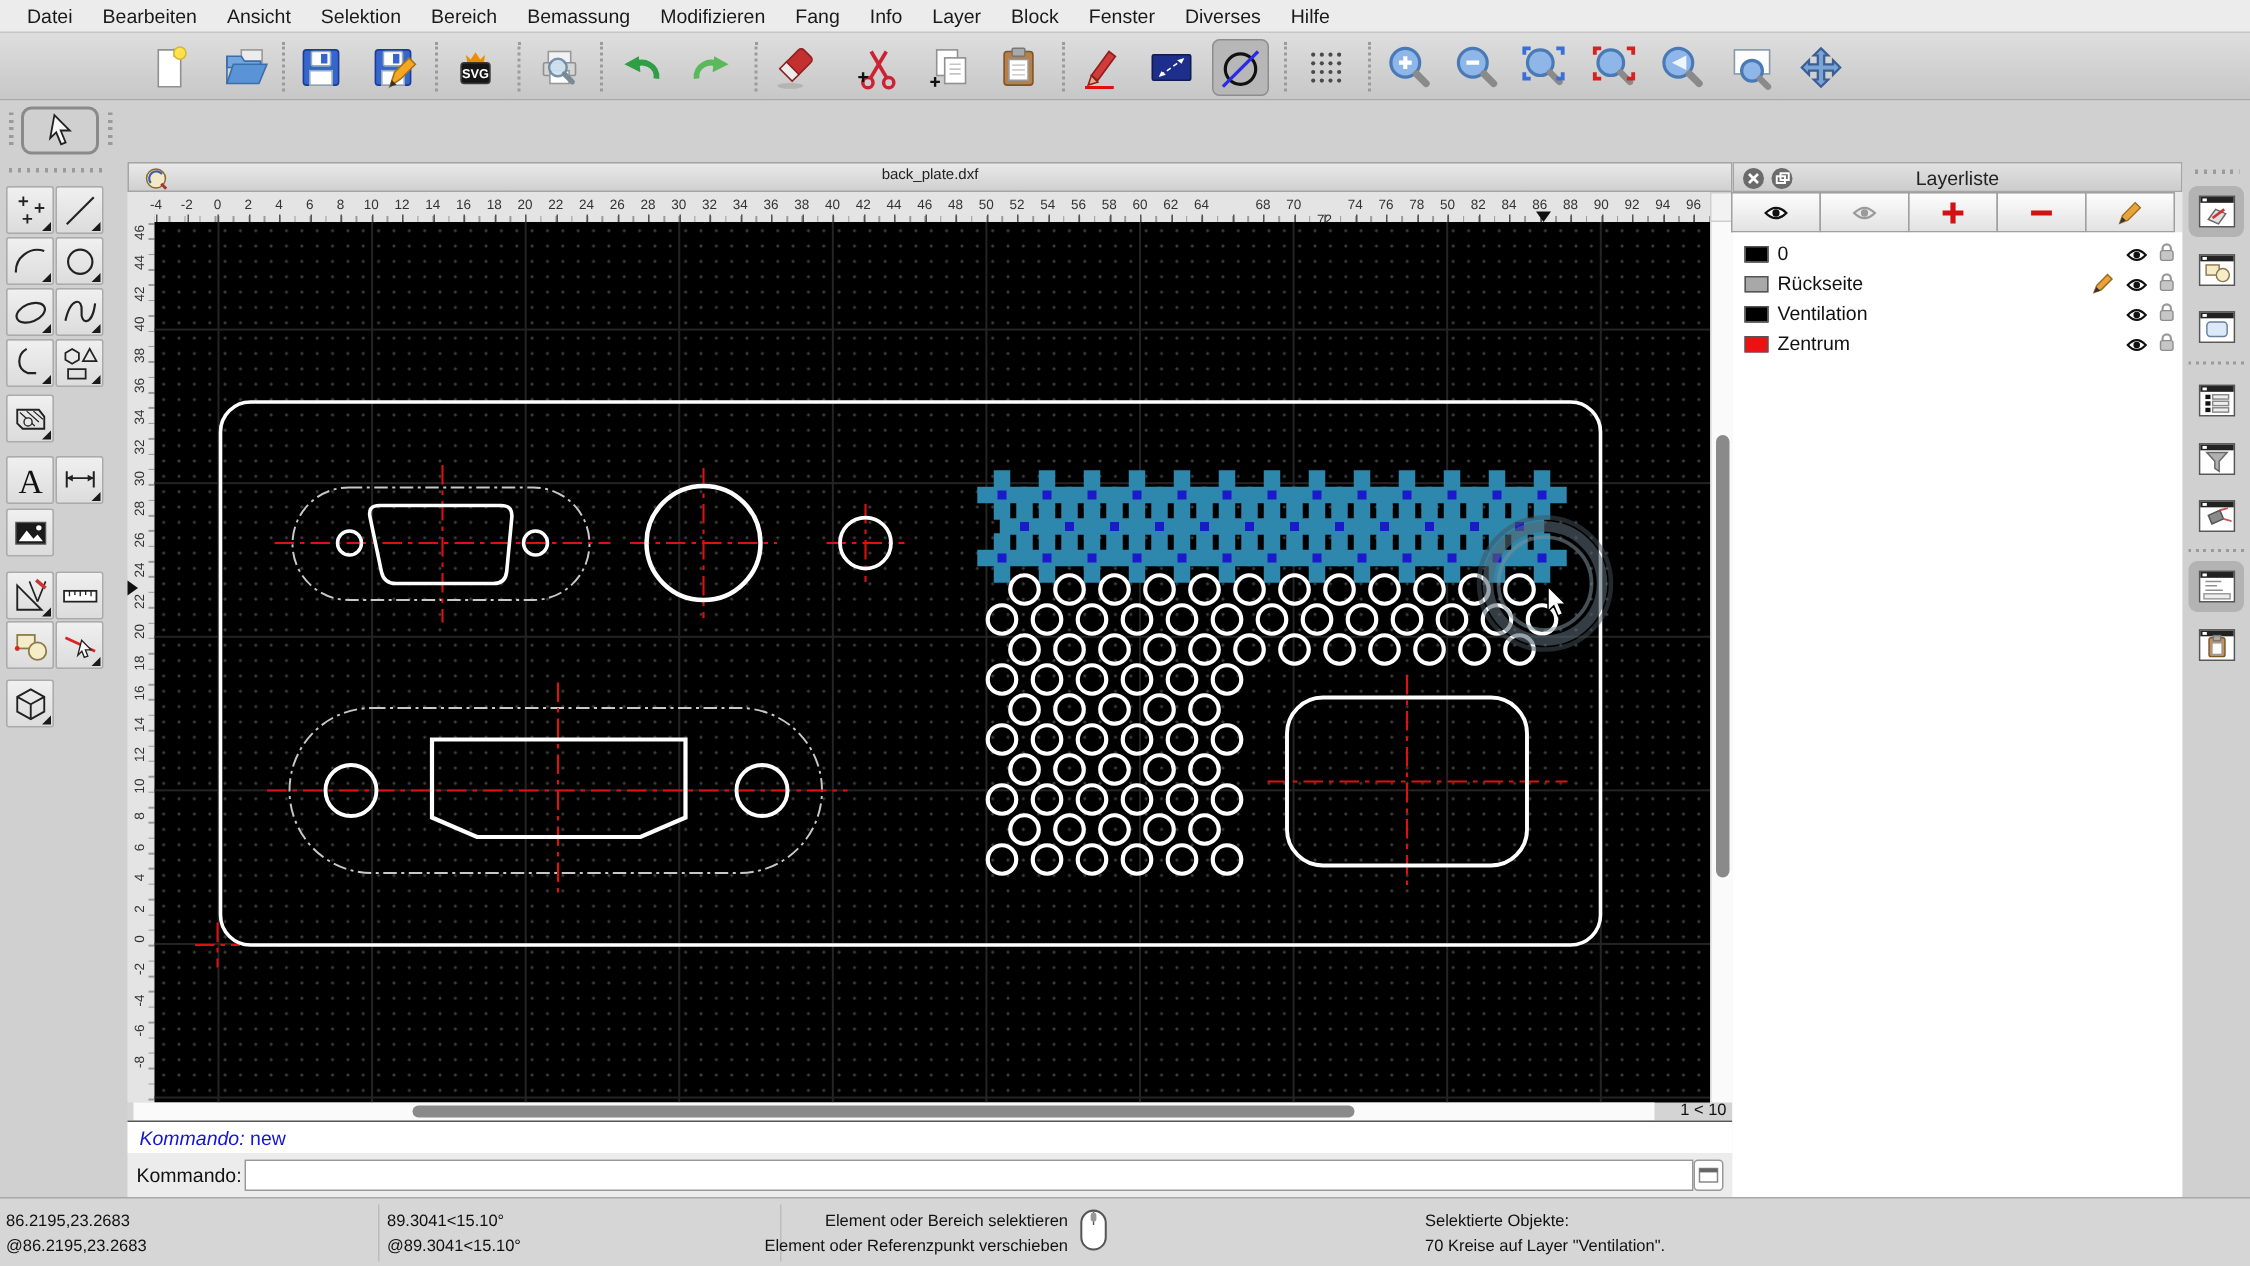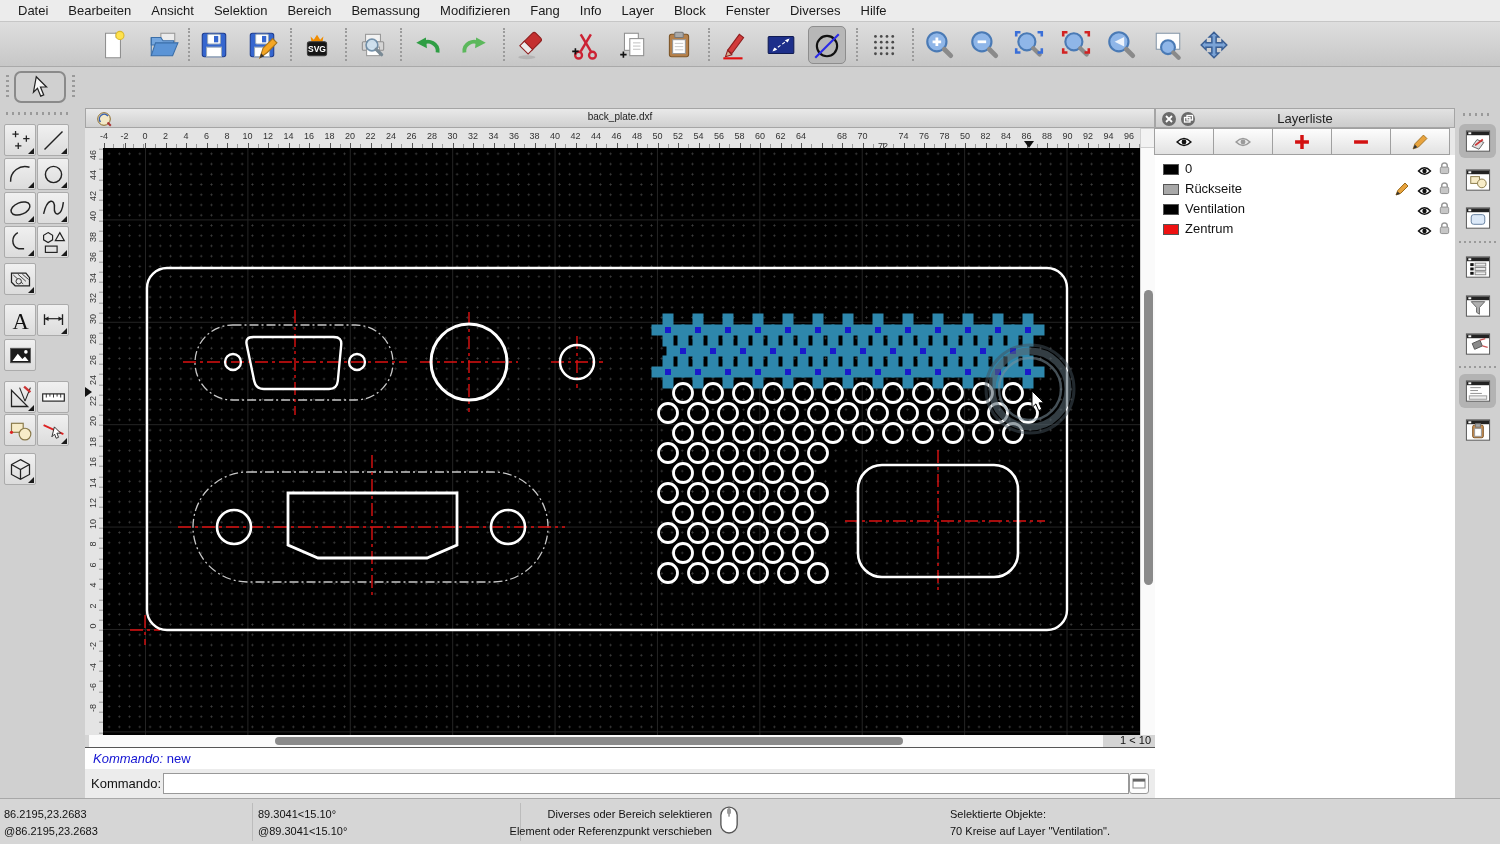--- a/index.html
+++ b/index.html
@@ -932,21 +932,21 @@
   </div>
 
   <div id="statusbar">
     <div class="sline1" style="left:4px">86.2195,23.2683</div>
     <div class="sline2" style="left:4px">@86.2195,23.2683</div>
     <div class="sdiv" style="left:252px"></div>
     <div class="sline1" style="left:258px">89.3041&lt;15.10°</div>
     <div class="sline2" style="left:258px">@89.3041&lt;15.10°</div>
     <div class="sdiv" style="left:520px"></div>
     <div id="hints">
-      <div class="sline1" style="left:0;width:242px">Diverses oder Bereich selektieren</div>
+      <div class="sline1" style="left:0;width:242px">Element oder Bereich selektieren</div>
       <div class="sline2" style="left:0;width:242px">Element oder Referenzpunkt verschieben</div>
     </div>
     <span id="mouseicon"><svg width="23" height="31" viewBox="0 0 24 32">
           <rect x="3" y="2" width="17" height="27" rx="8.5" fill="#fff" stroke="#555" stroke-width="1.4"></rect>
           <line x1="11.5" y1="3" x2="11.5" y2="12" stroke="#555"></line>
           <rect x="9.5" y="3.5" width="4" height="6" rx="1.5" fill="#999"></rect>
         </svg></span>
     <div id="selinfo">
       <div class="sline1" style="left:0;width:300px">Selektierte Objekte:</div>
       <div class="sline2" style="left:0;width:300px">70 Kreise auf Layer "Ventilation".</div>

